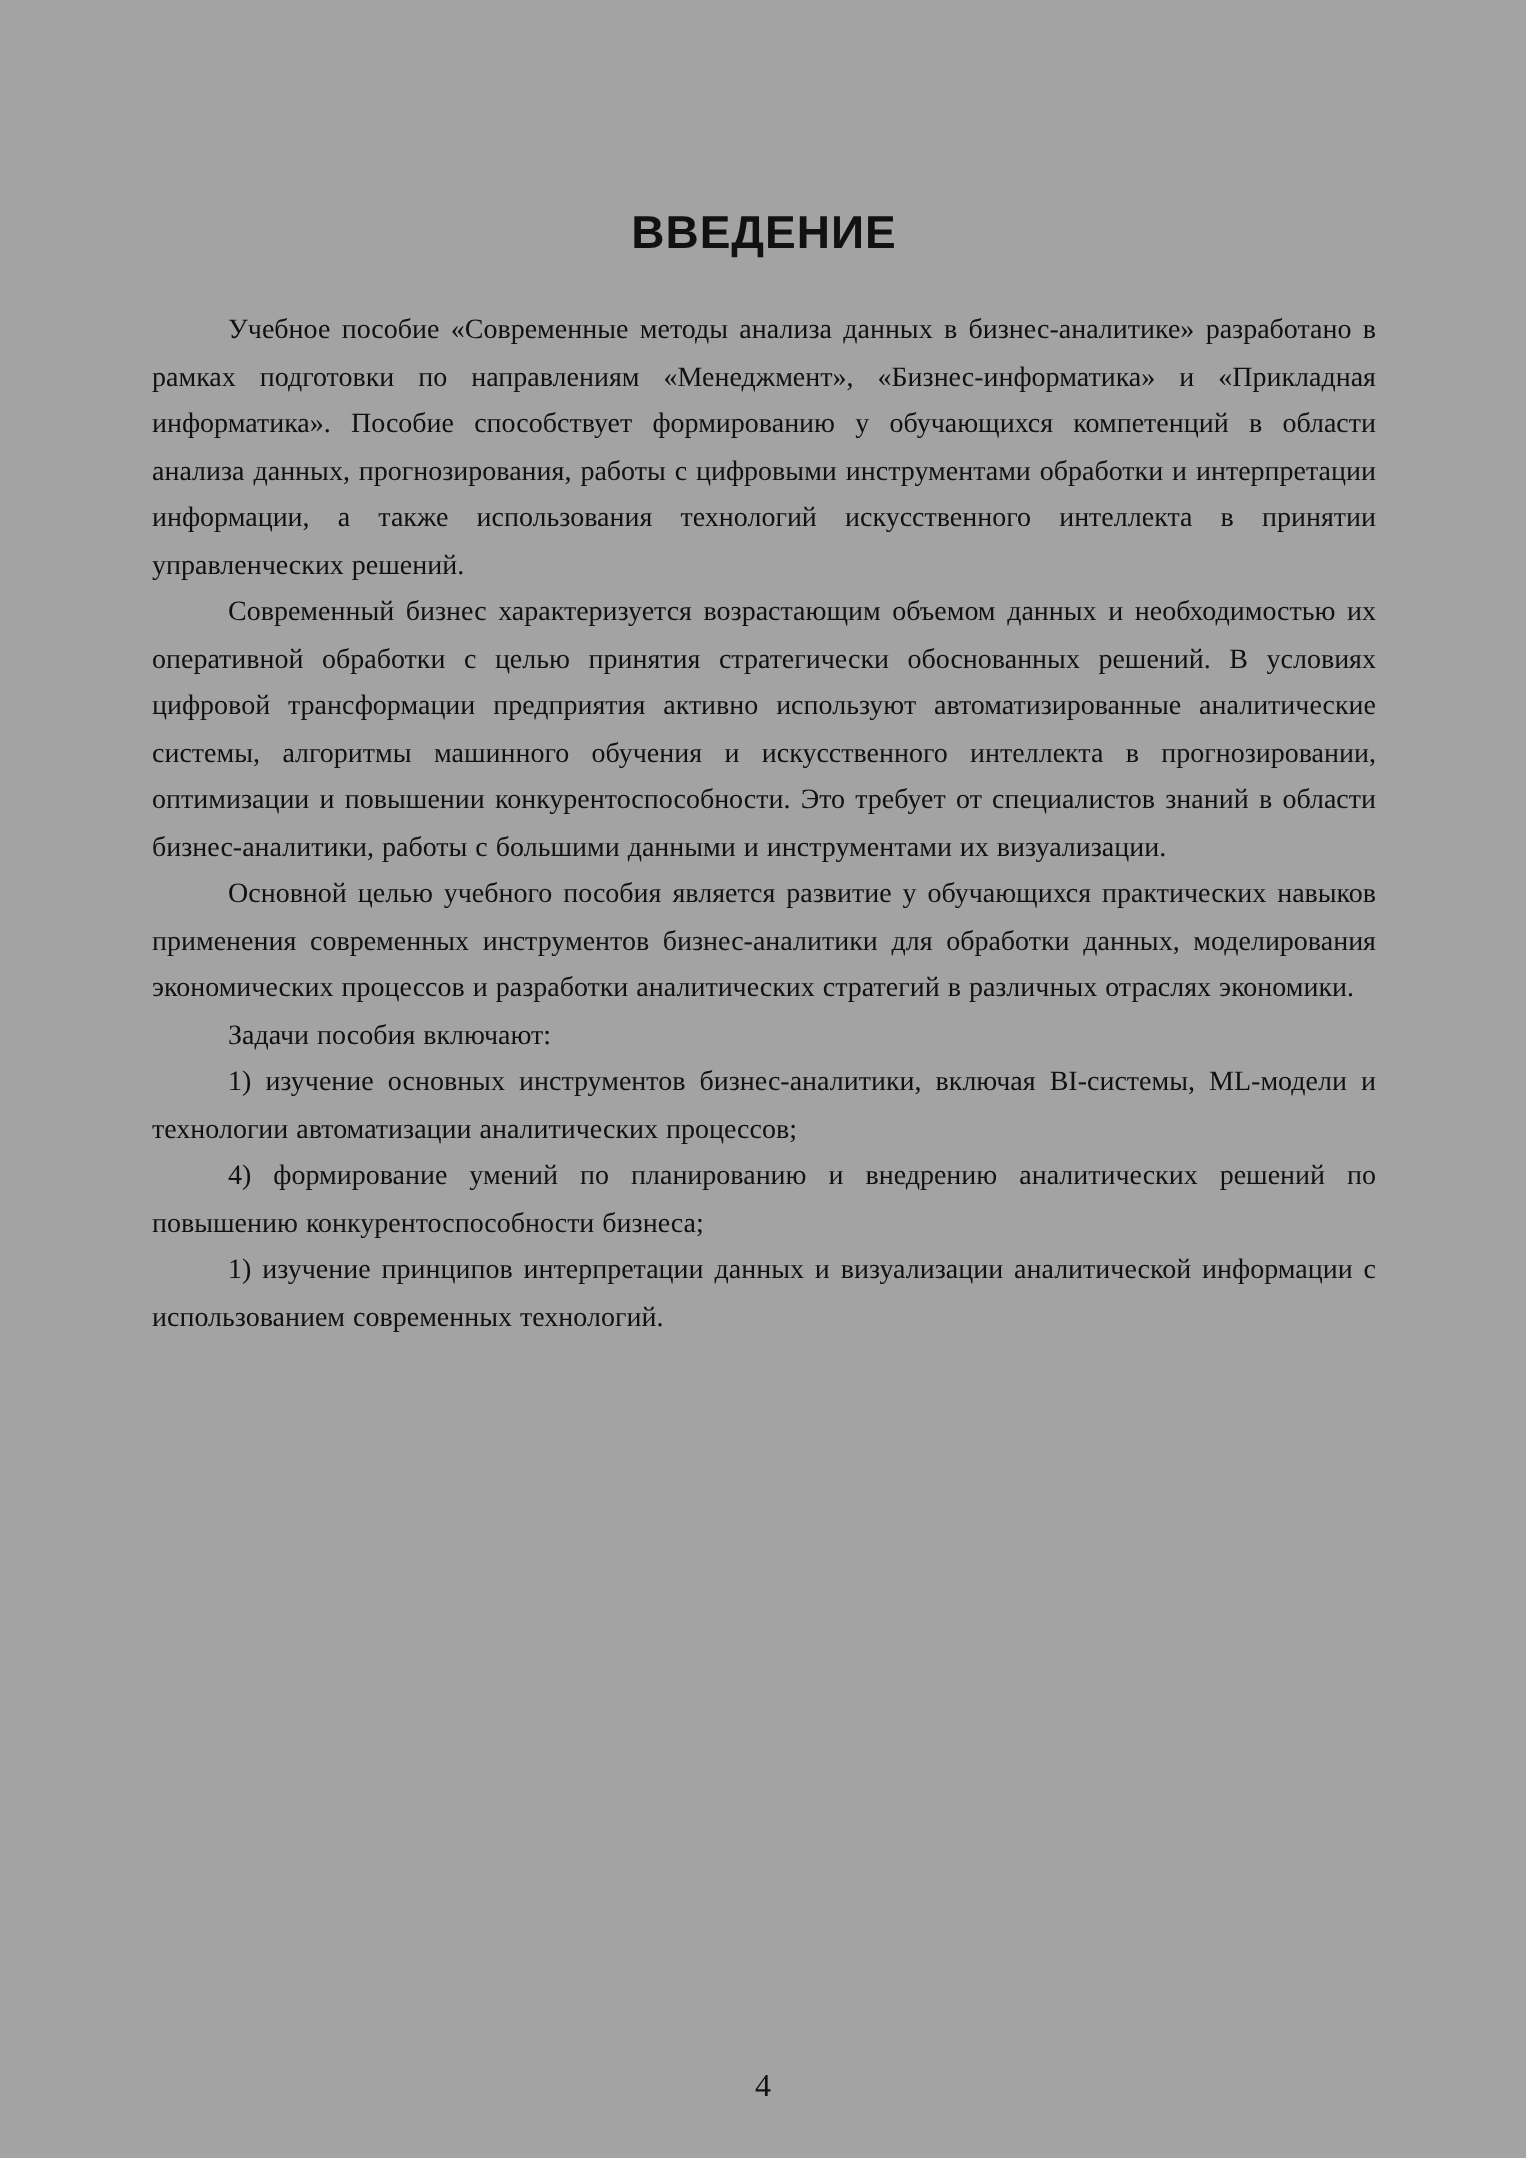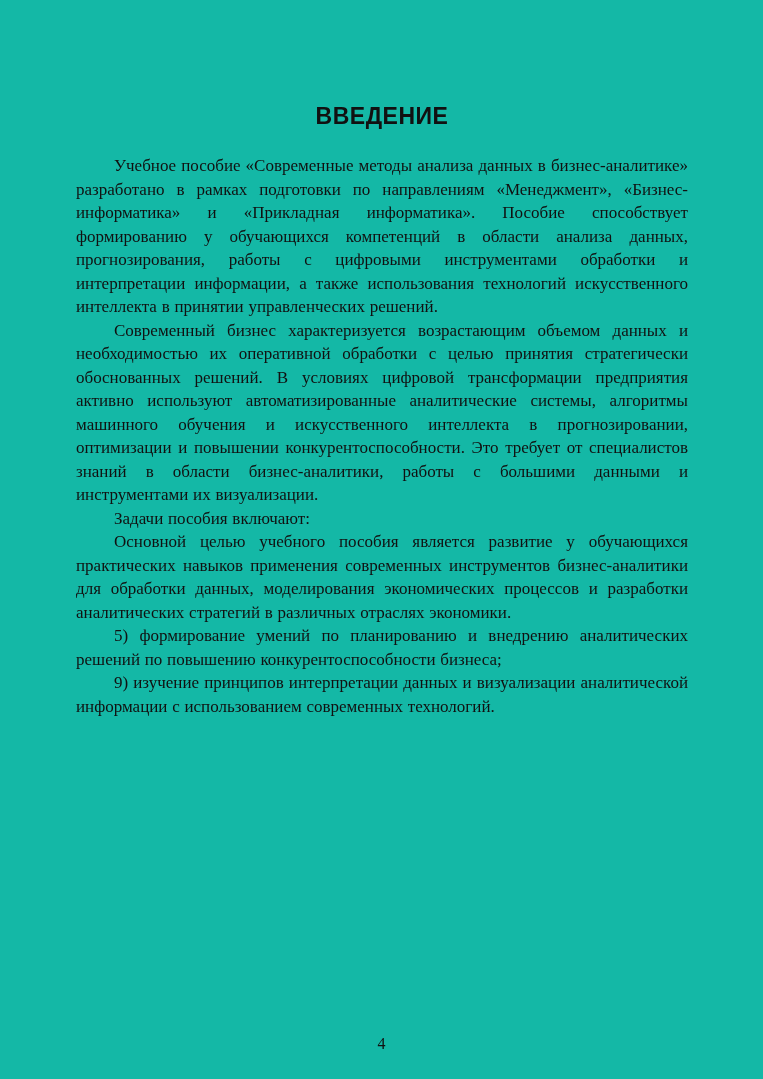--- a/index.html
+++ b/index.html
@@ -5,42 +5,42 @@
   html, body {
     margin: 0;
     padding: 0;
     background: #e8e8e8;
   }
   .page {
     position: relative;
     width: 763px;
     height: 1079px;
     margin: 0 auto;
-    background: #14b8a6;
+    background: #a3a3a3;
     font-family: "Liberation Serif", "DejaVu Serif", serif;
     color: #111111;
     overflow: hidden;
   }
   .content {
     position: absolute;
     top: 103px;
     left: 76px;
     width: 612px;
   }
   .title {
     margin: 0 0 24px 0;
     text-align: center;
     font-size: 23px;
     font-weight: bold;
     letter-spacing: 0.5px;
     font-family: "Liberation Sans", "DejaVu Sans", sans-serif;
   }
   .body-text p {
     margin: 0;
-    font-size: 17px;
+    font-size: 14px;
     line-height: 23.5px;
     text-align: justify;
     text-indent: 38px;
     word-spacing: 0.5px;
   }
   .page-number {
     position: absolute;
     left: 0;
     right: 0;
     bottom: 26px;
@@ -50,20 +50,21 @@
 </style>
 </head>
 <body>
 
 <div class="page">
   <div class="content">
     <h1 class="title">ВВЕДЕНИЕ</h1>
     <div class="body-text">
       <p>Учебное пособие «Современные методы анализа данных в бизнес-аналитике» разработано в рамках подготовки по направлениям «Менеджмент», «Бизнес-информатика» и «Прикладная информатика». Пособие способствует формированию у обучающихся компетенций в области анализа данных, прогнозирования, работы с цифровыми инструментами обработки и интерпретации информации, а также использования технологий искусственного интеллекта в принятии управленческих решений.</p>
       <p>Современный бизнес характеризуется возрастающим объемом данных и необходимостью их оперативной обработки с целью принятия стратегически обоснованных решений. В условиях цифровой трансформации предприятия активно используют автоматизированные аналитические системы, алгоритмы машинного обучения и искусственного интеллекта в прогнозировании, оптимизации и повышении конкурентоспособности. Это требует от специалистов знаний в области бизнес-аналитики, работы с большими данными и инструментами их визуализации.</p>
+      <p>Основной целью учебного пособия является развитие у обучающихся практических навыков применения современных инструментов бизнес-аналитики для обработки данных, моделирования экономических процессов и разработки аналитических стратегий в различных отраслях экономики.</p>
       <p>Задачи пособия включают:</p>
-      <p>Основной целью учебного пособия является развитие у обучающихся практических навыков применения современных инструментов бизнес-аналитики для обработки данных, моделирования экономических процессов и разработки аналитических стратегий в различных отраслях экономики.</p>
-      <p>5) формирование умений по планированию и внедрению аналитических решений по повышению конкурентоспособности бизнеса;</p>
-      <p>9) изучение принципов интерпретации данных и визуализации аналитической информации с использованием современных технологий.</p>
+      <p>1) изучение основных инструментов бизнес-аналитики, включая BI-системы, ML-модели и технологии автоматизации аналитических процессов;</p>
+      <p>4) формирование умений по планированию и внедрению аналитических решений по повышению конкурентоспособности бизнеса;</p>
+      <p>1) изучение принципов интерпретации данных и визуализации аналитической информации с использованием современных технологий.</p>
     </div>
   </div>
   <div class="page-number">4</div>
 </div>
 
 </body></html>

